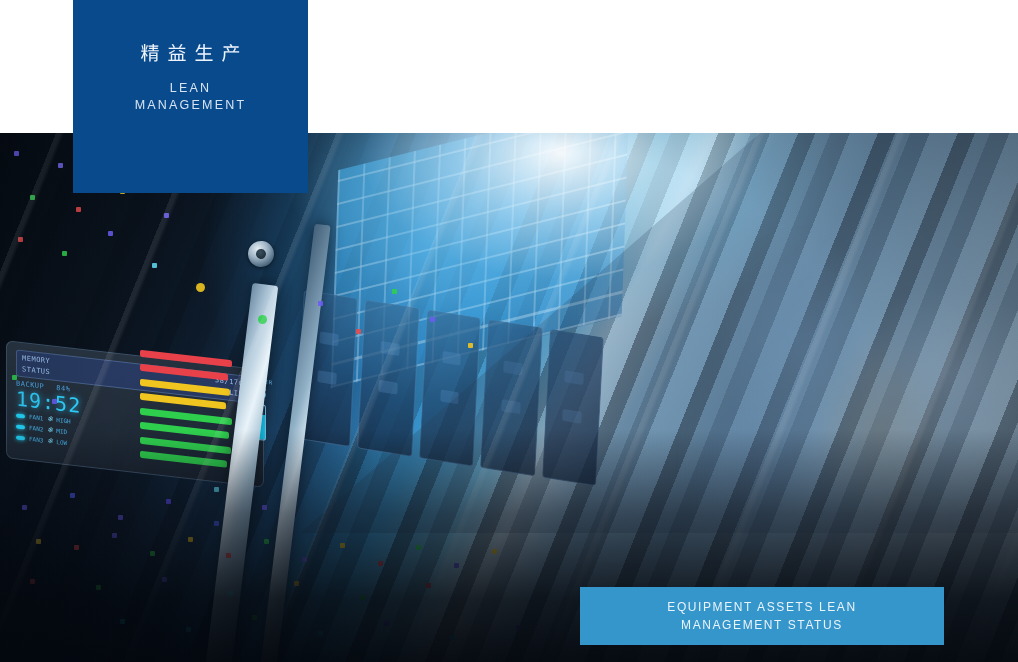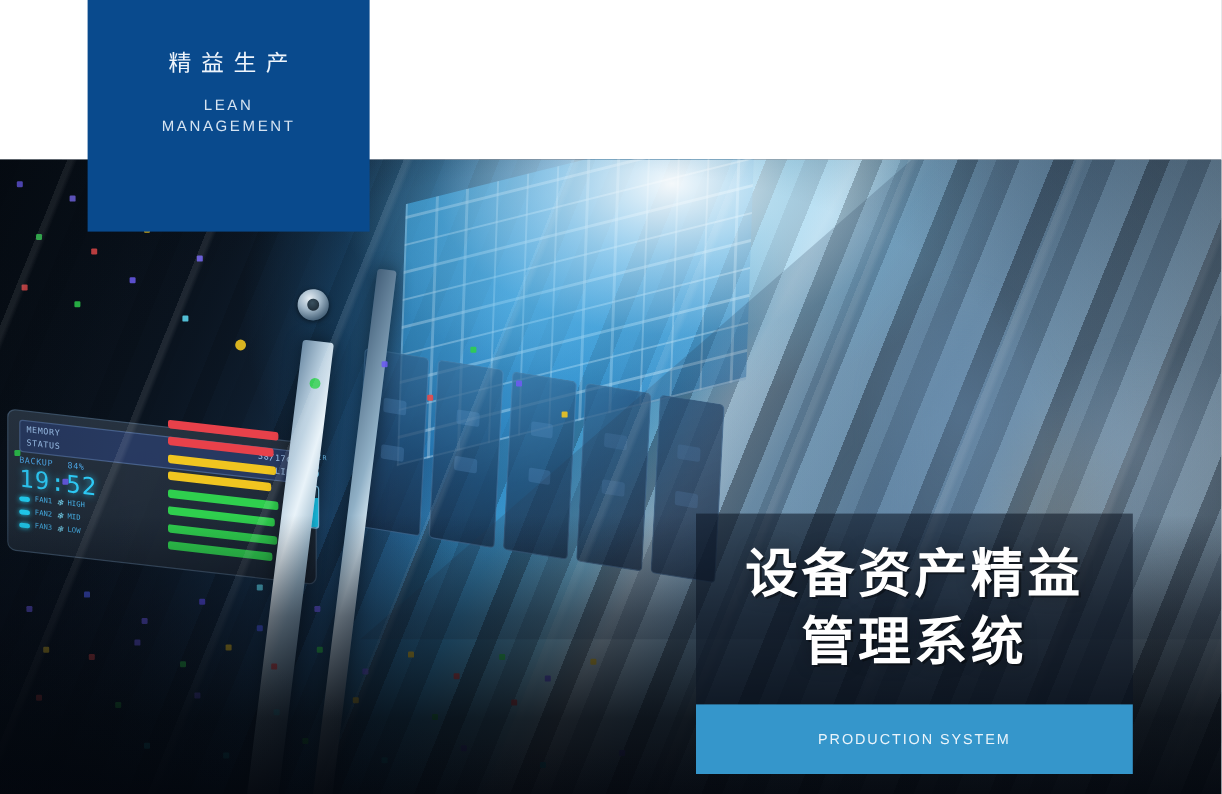--- a/index.html
+++ b/index.html
@@ -477,22 +477,19 @@
   </div>
 
   <div class="panel">
     <div class="cn">精益生产</div>
     <div class="en">
       <div>LEAN</div>
       <div>MANAGEMENT</div>
     </div>
   </div>
 
-  <div class="titleblock">
-    <div class="t1">设备资产精益</div>
-    <div class="t2">管理系统</div>
+
+  <div class="caption">
+    <span>EQUIPMENT  ASSETS  LEAN</span>
+    <span>MANAGEMENT  STATUS</span>
   </div>
 
-  <div class="caption">
-    <span>PRODUCTION  SYSTEM</span>
-  </div>
-
 </div>
 
 </body></html>

